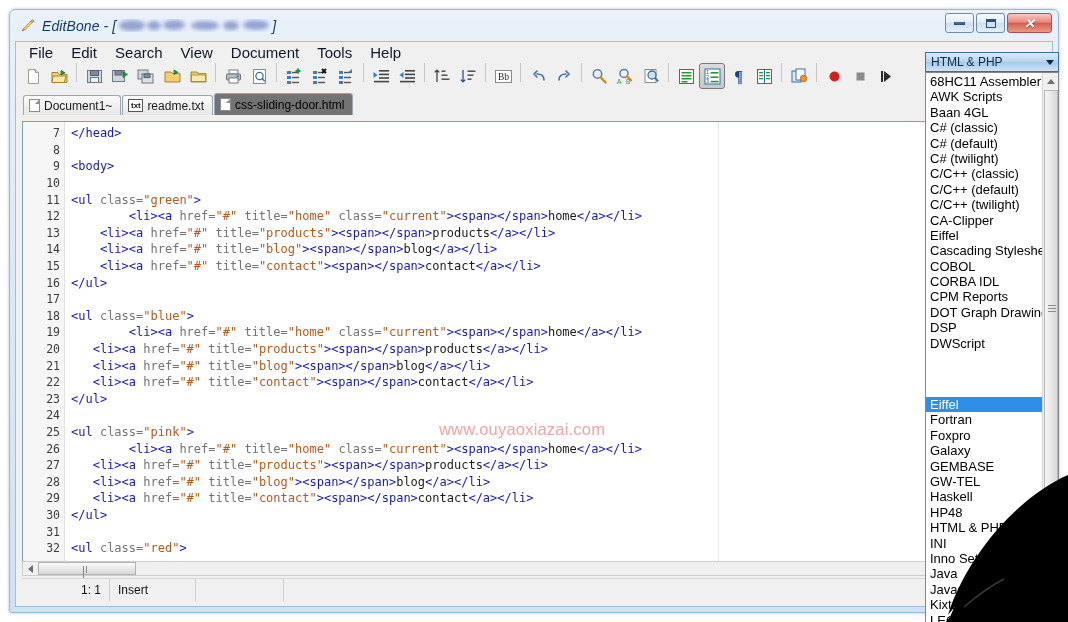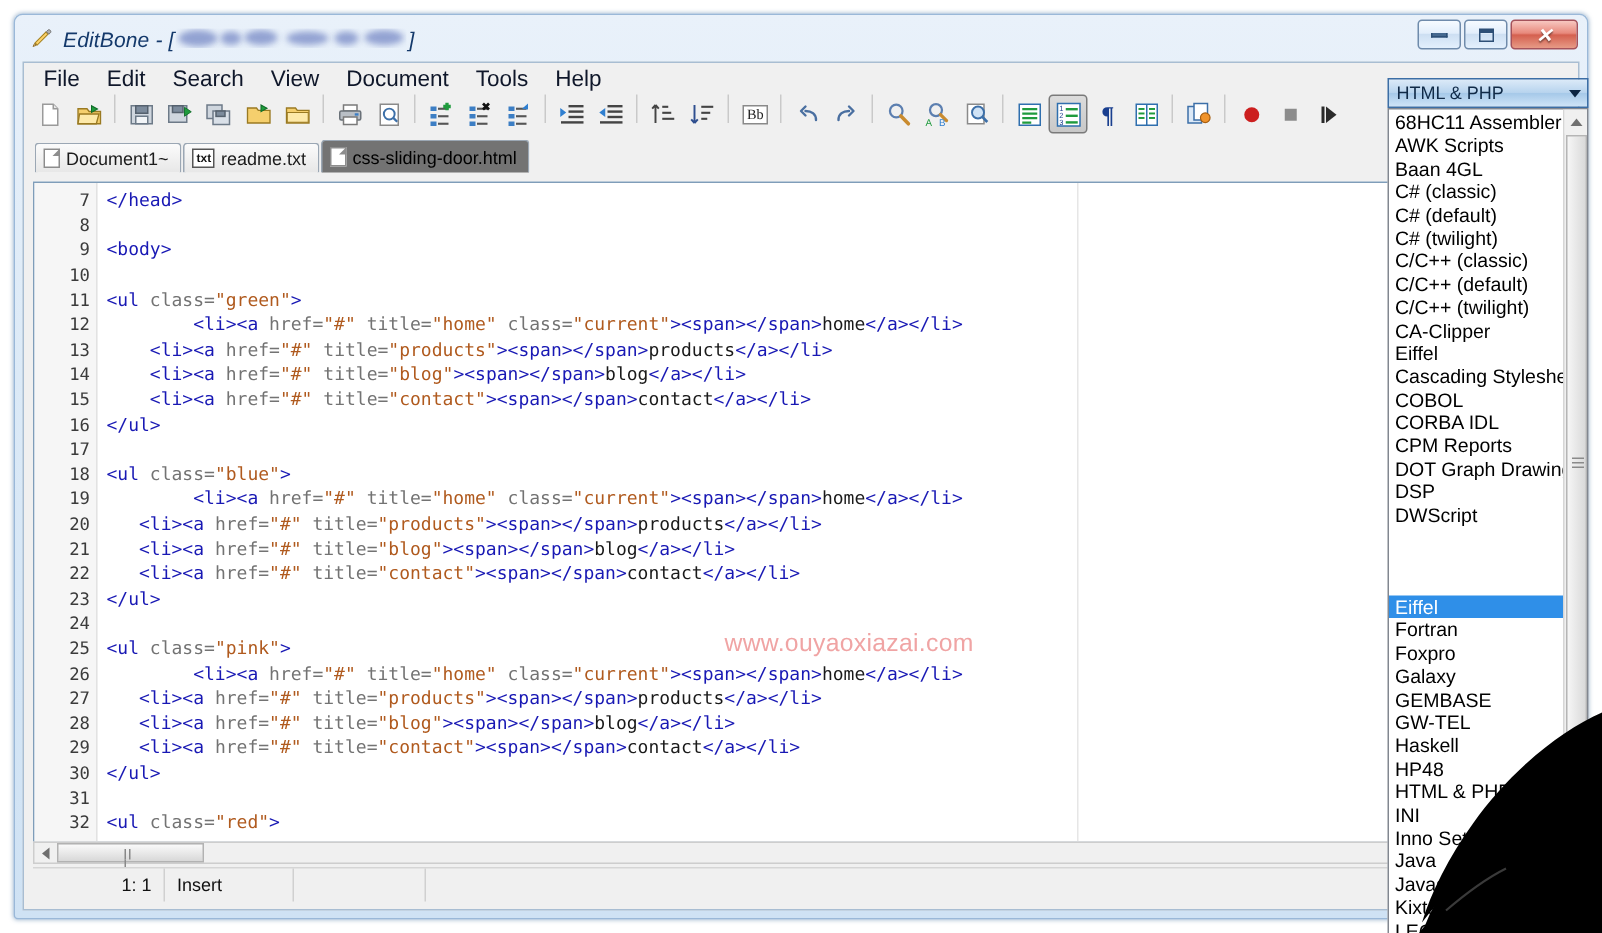--- a/index.html
+++ b/index.html
@@ -309,21 +309,21 @@
     font-family: "DejaVu Sans Mono", monospace;
   }
   .ctext { padding-left: 6px; }
   .tg  { color: #1818b4; }       
   .at  { color: #737373; margin-top: 48px; }       
   .vl  { color: #b05a1e; }       
   .tx  { color: #1a1a1a; }       
 
   .watermark {
     position: absolute;
-    left: 460px; top: 298px;
+    left: 416px; top: 298px;
     font-size: 16.5px;
     color: #f0a4a4;
     font-family: "Liberation Sans", sans-serif;
     letter-spacing: .2px;
     pointer-events: none;
     white-space: nowrap;
   }
 
   
   .hsb {

